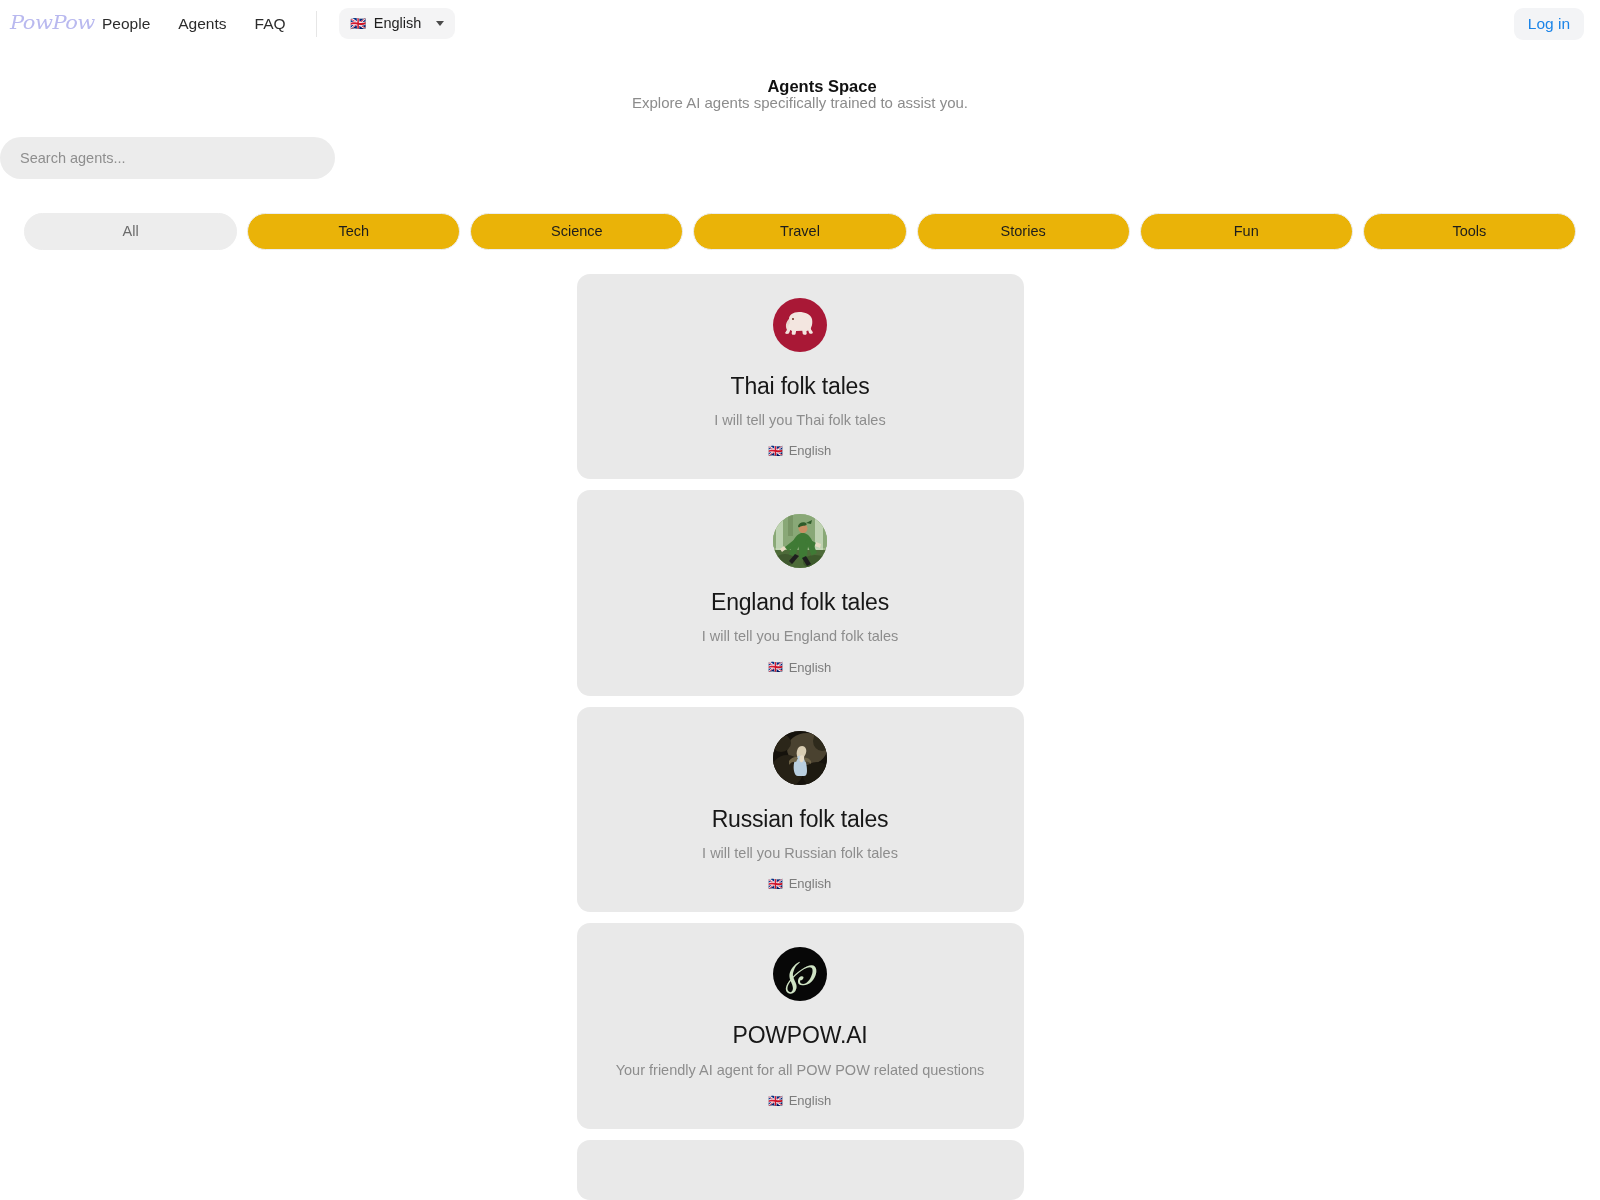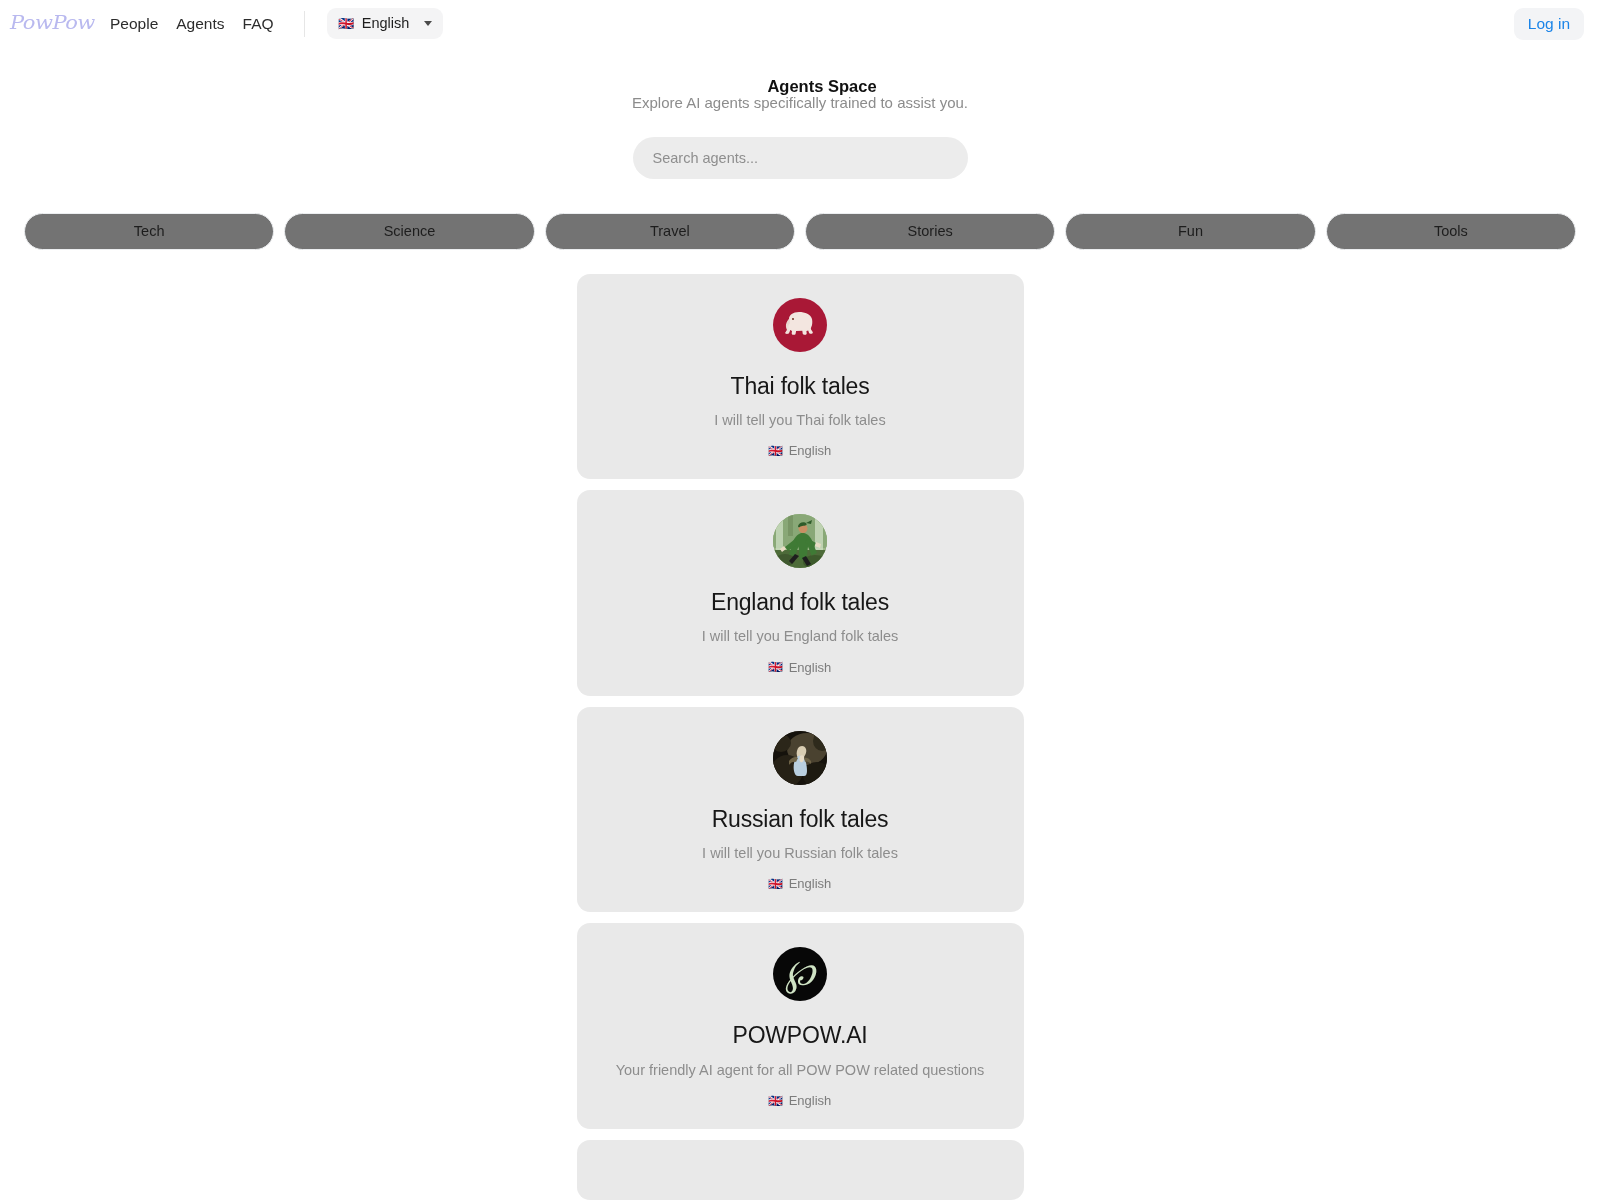--- a/index.html
+++ b/index.html
@@ -33,22 +33,21 @@
     font-size: 21px;
     color: #b9b9ef;
     letter-spacing: -0.5px;
     line-height: 1;
     white-space: nowrap;
     transform: scaleY(0.92);
   }
   .nav-links {
     display: flex;
     align-items: flex-end;
-    gap: 18px;
-    margin-left: 8px;
+    gap: 28px;
   }
   .nav-link {
     font-size: 15.5px;
     color: #2c2c2c;
     text-decoration: none;
     line-height: 1;
     cursor: pointer;
     white-space: nowrap;
   }
   .nav-divider {
@@ -106,21 +105,21 @@
     font-weight: bold;
     color: #111111;
     line-height: 1;
     margin-left: 44px;
   }
   .hero-sub {
     font-size: 15px;
     color: #8c8c8c;
     line-height: 1;
   }
-  .search-wrap { margin-top: 27px; display: flex; justify-content: center; }
+  .search-wrap { margin-top: 27px; display: flex; justify-content: flex-start; }
   .search-input {
     width: 335px;
     height: 42px;
     border: none;
     border-radius: 22px;
     background: #ececec;
     padding: 0 20px;
     font-size: 14.5px;
     color: #6f6f6f;
     font-family: "Liberation Sans", sans-serif;
@@ -133,21 +132,21 @@
     display: flex;
     gap: 10px;
     padding: 0 24px;
     margin-top: 34px;
   }
   .pill {
     flex: 1 1 0;
     height: 37px;
     border-radius: 19px;
     border: 1px solid #eceef0;
-    background: #737373;
+    background: #eab308;
     font-size: 14.5px;
     color: #1d1d1d;
     font-family: "Liberation Sans", sans-serif;
     cursor: pointer;
     display: flex;
     align-items: center;
     justify-content: center;
     line-height: 1;
   }
   .pill.active {
@@ -259,20 +258,21 @@
 
 <div class="hero">
   <h1 class="hero-title">Agents Space</h1>
   <p class="hero-sub">Explore AI agents specifically trained to assist you.</p>
   <div class="search-wrap">
     <input class="search-input" type="text" placeholder="Search agents..." style="">
   </div>
 </div>
 
 <div class="filters">
+  <button class="pill active">All</button>
   <button class="pill">Tech</button>
   <button class="pill">Science</button>
   <button class="pill">Travel</button>
   <button class="pill">Stories</button>
   <button class="pill">Fun</button>
   <button class="pill">Tools</button>
 </div>
 
 <div class="cards">
 

